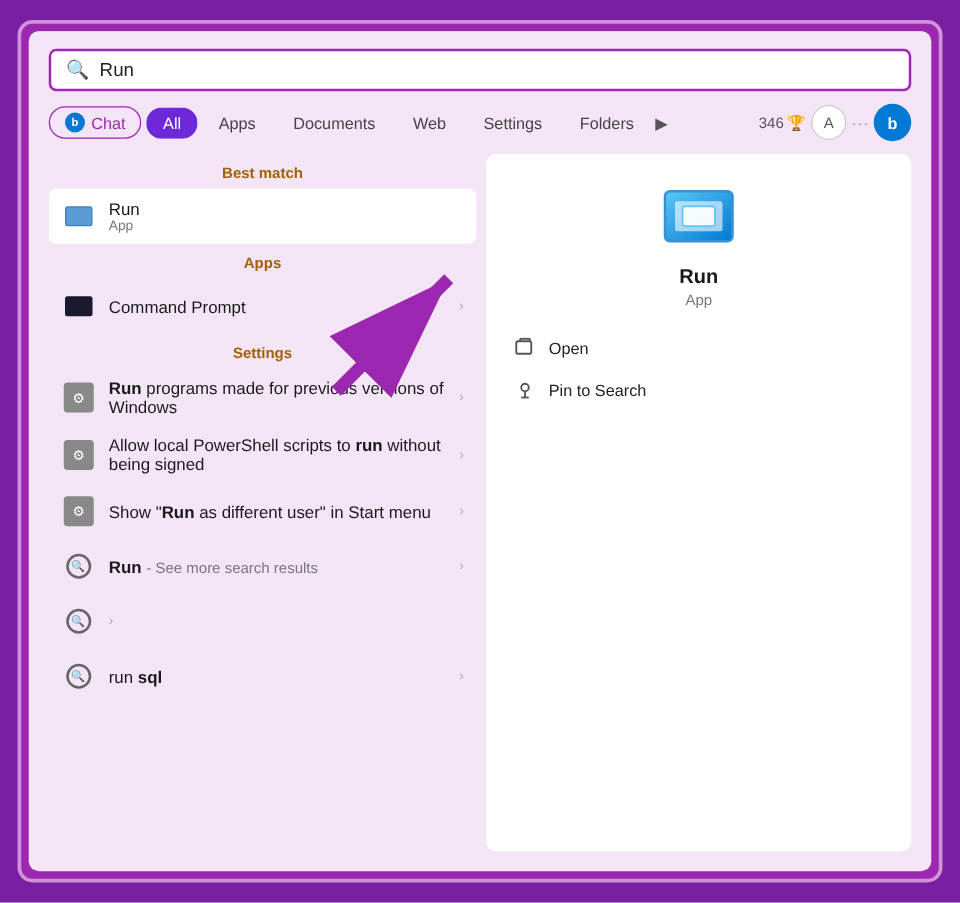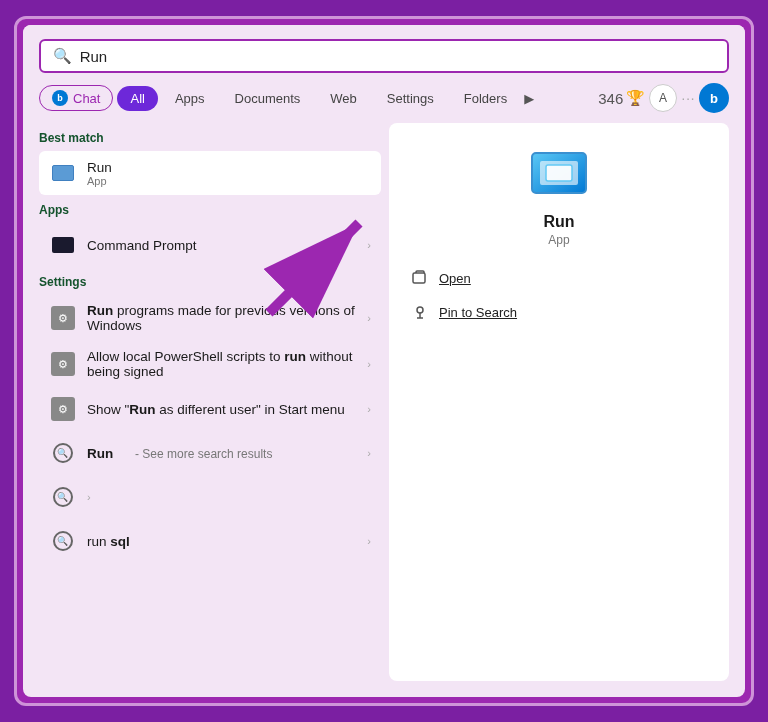--- a/index.html
+++ b/index.html
@@ -102,21 +102,21 @@
       display: flex;
       align-items: center;
       justify-content: center;
       font-size: 12px;
       cursor: pointer;
       border: 1px solid #ccc;
       background: white;
       color: #555;
     }
     .tab-count {
-      font-size: 15px;
+      font-size: 12px;
       color: #555;
       display: flex;
       align-items: center;
       gap: 3px;
     }
     .tab-dot { color: #aaa; font-size: 14px; }
     .bing-tab-btn {
       width: 30px;
       height: 30px;
       border-radius: 50%;
@@ -141,22 +141,23 @@
       flex: 1;
       display: flex;
       flex-direction: column;
       gap: 0;
       overflow-y: auto;
       padding-right: 8px;
     }
     .section-label {
       font-size: 12px;
       font-weight: 600;
-      color: #14532d;
+      color: #a16207;
       padding: 8px 0 6px 0;
+      text-align: center;
     }
     .result-item {
       display: flex;
       align-items: center;
       padding: 8px 10px;
       border-radius: 6px;
       cursor: pointer;
       gap: 10px;
       position: relative;
     }
@@ -277,21 +278,20 @@
       height: 18px;
       display: flex;
       align-items: center;
       justify-content: center;
       color: #555;
       font-size: 14px;
     }
     .action-label {
       font-size: 13px;
       color: #222;
-      text-decoration: underline;
     }
     
     .purple-arrow {
       position: absolute;
       top: 100px;
       left: 200px;
       pointer-events: none;
       z-index: 10;
     }
     .tabs-spacer { flex: 1; }
@@ -405,21 +405,21 @@
           </div>
           <span class="result-arrow">›</span>
         </div>
 
         <div class="result-item">
           <div class="result-icon">
             <div class="search-web-icon">🔍</div>
           </div>
           <div class="result-text">
             <div class="result-title">
-              <span class="bold-text">Run</span> <span style="color:#777; font-size:12px;margin-left:18px;">- See more search results</span>
+              <span class="bold-text">Run</span> <span style="color:#777; font-size:12px;">- See more search results</span>
             </div>
           </div>
           <span class="result-arrow">›</span>
         </div>
         <div class="result-item">
           <div class="result-icon">
             <div class="search-web-icon">🔍</div>
           </div>
           <span class="result-arrow">›</span>
         </div>

